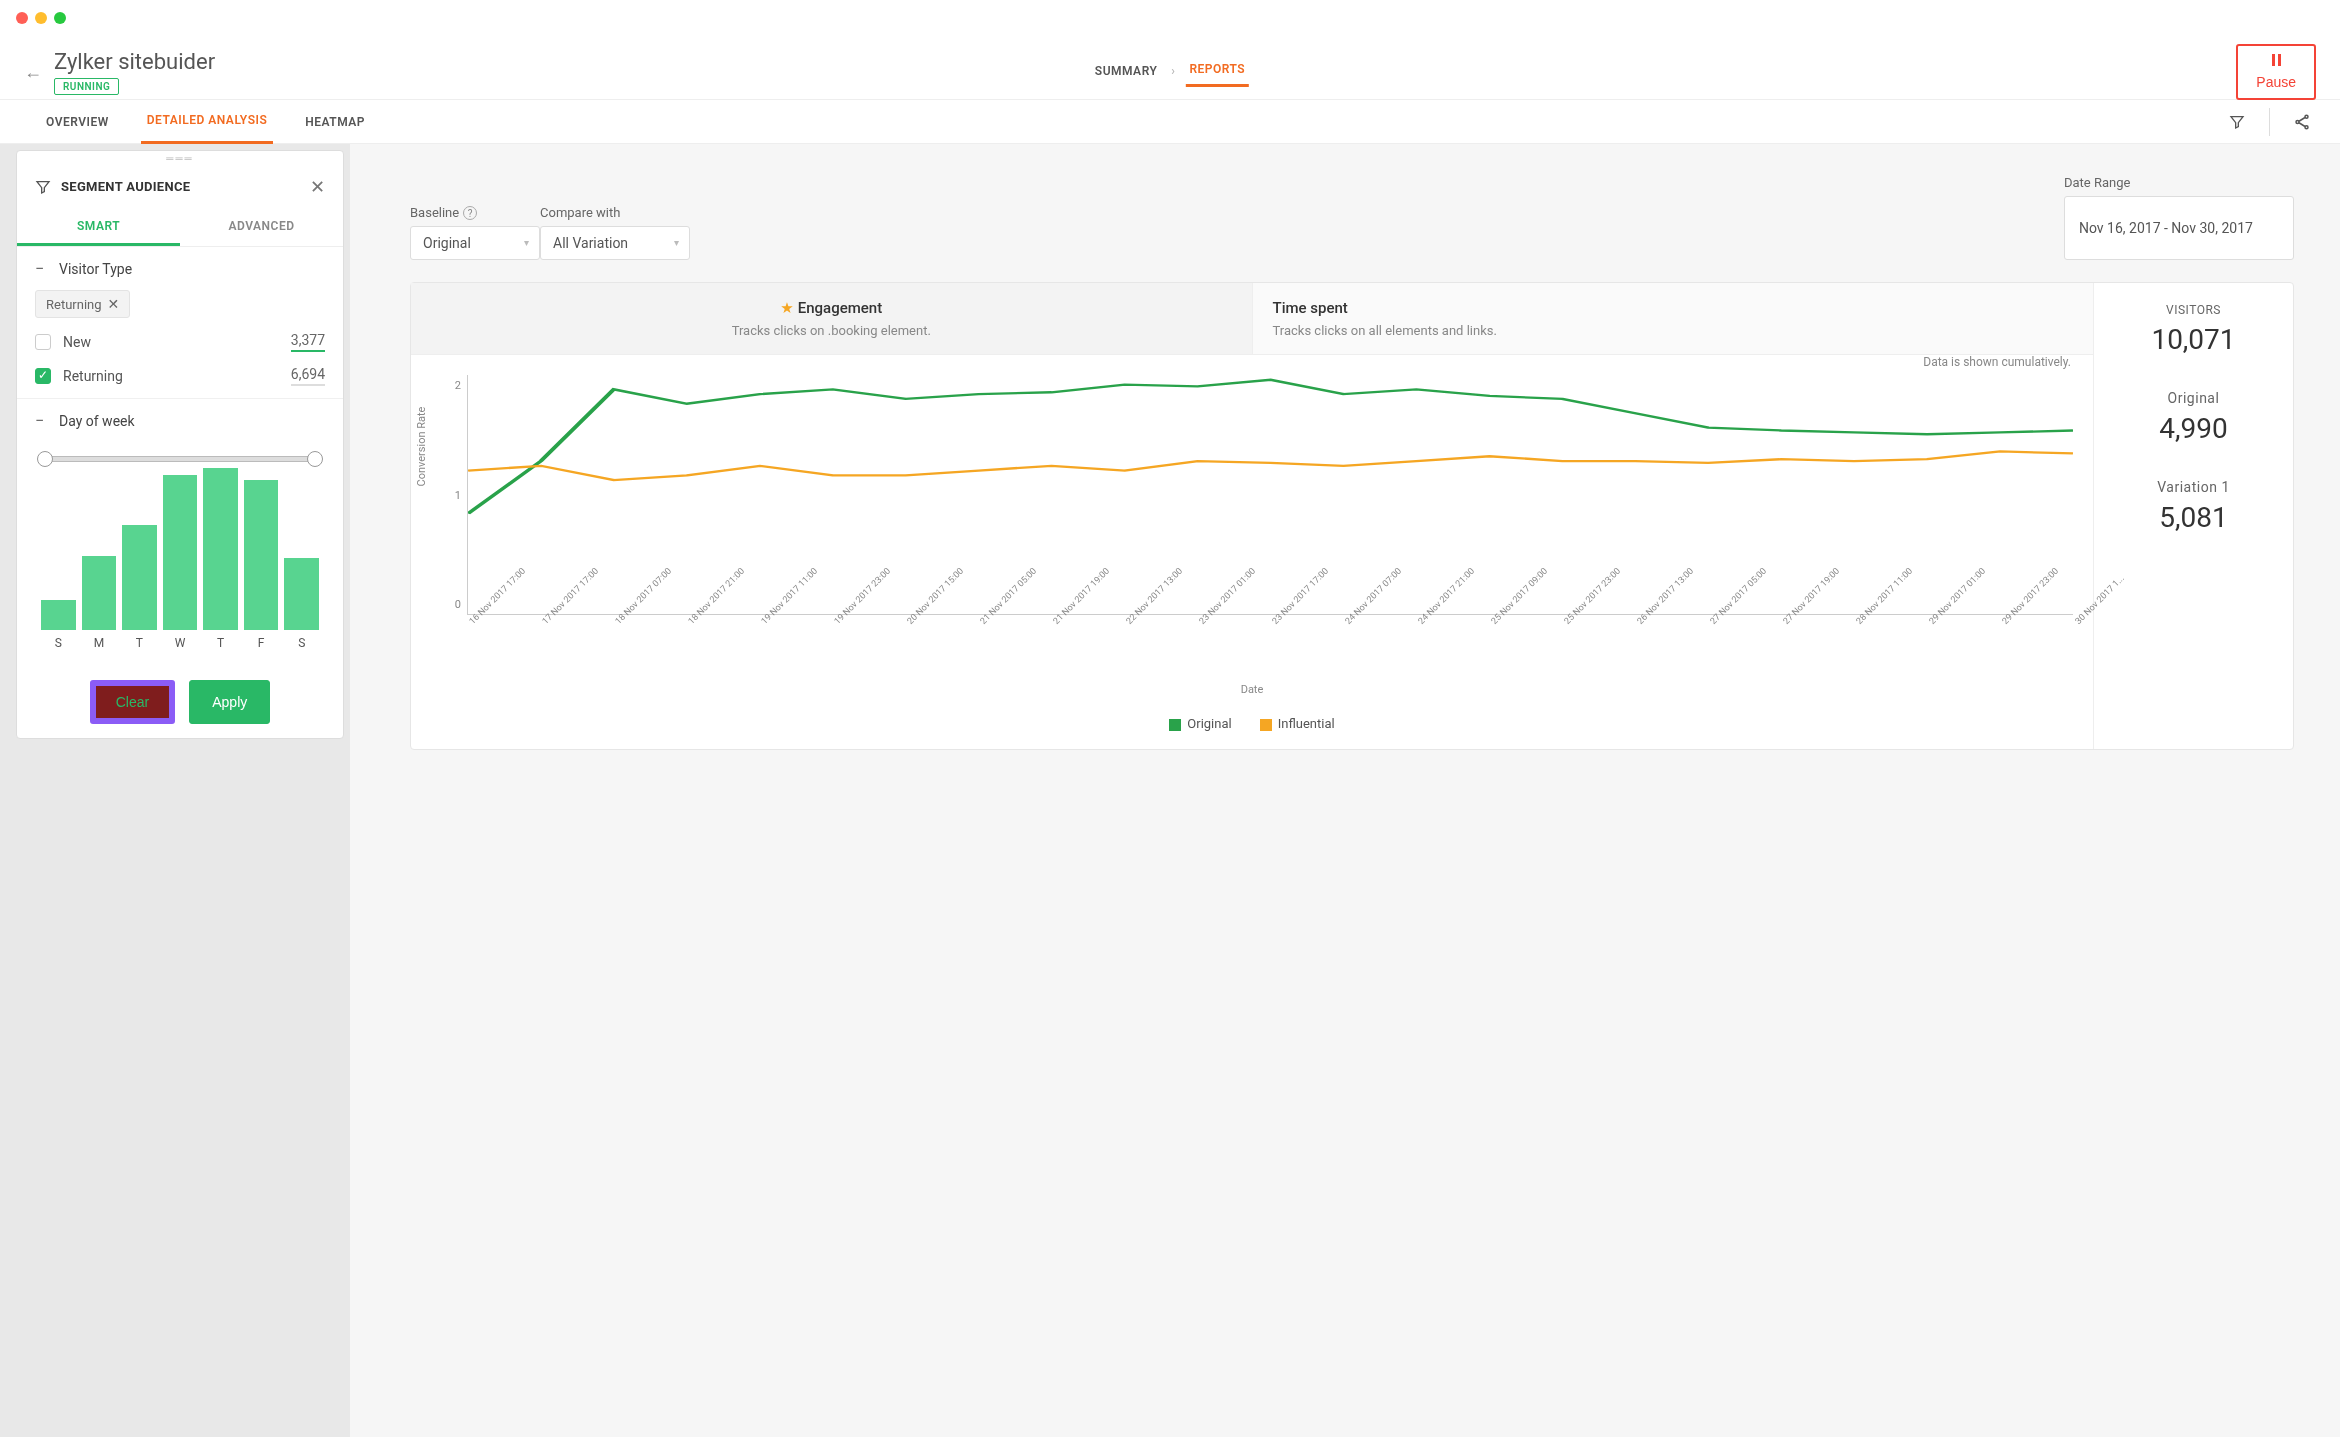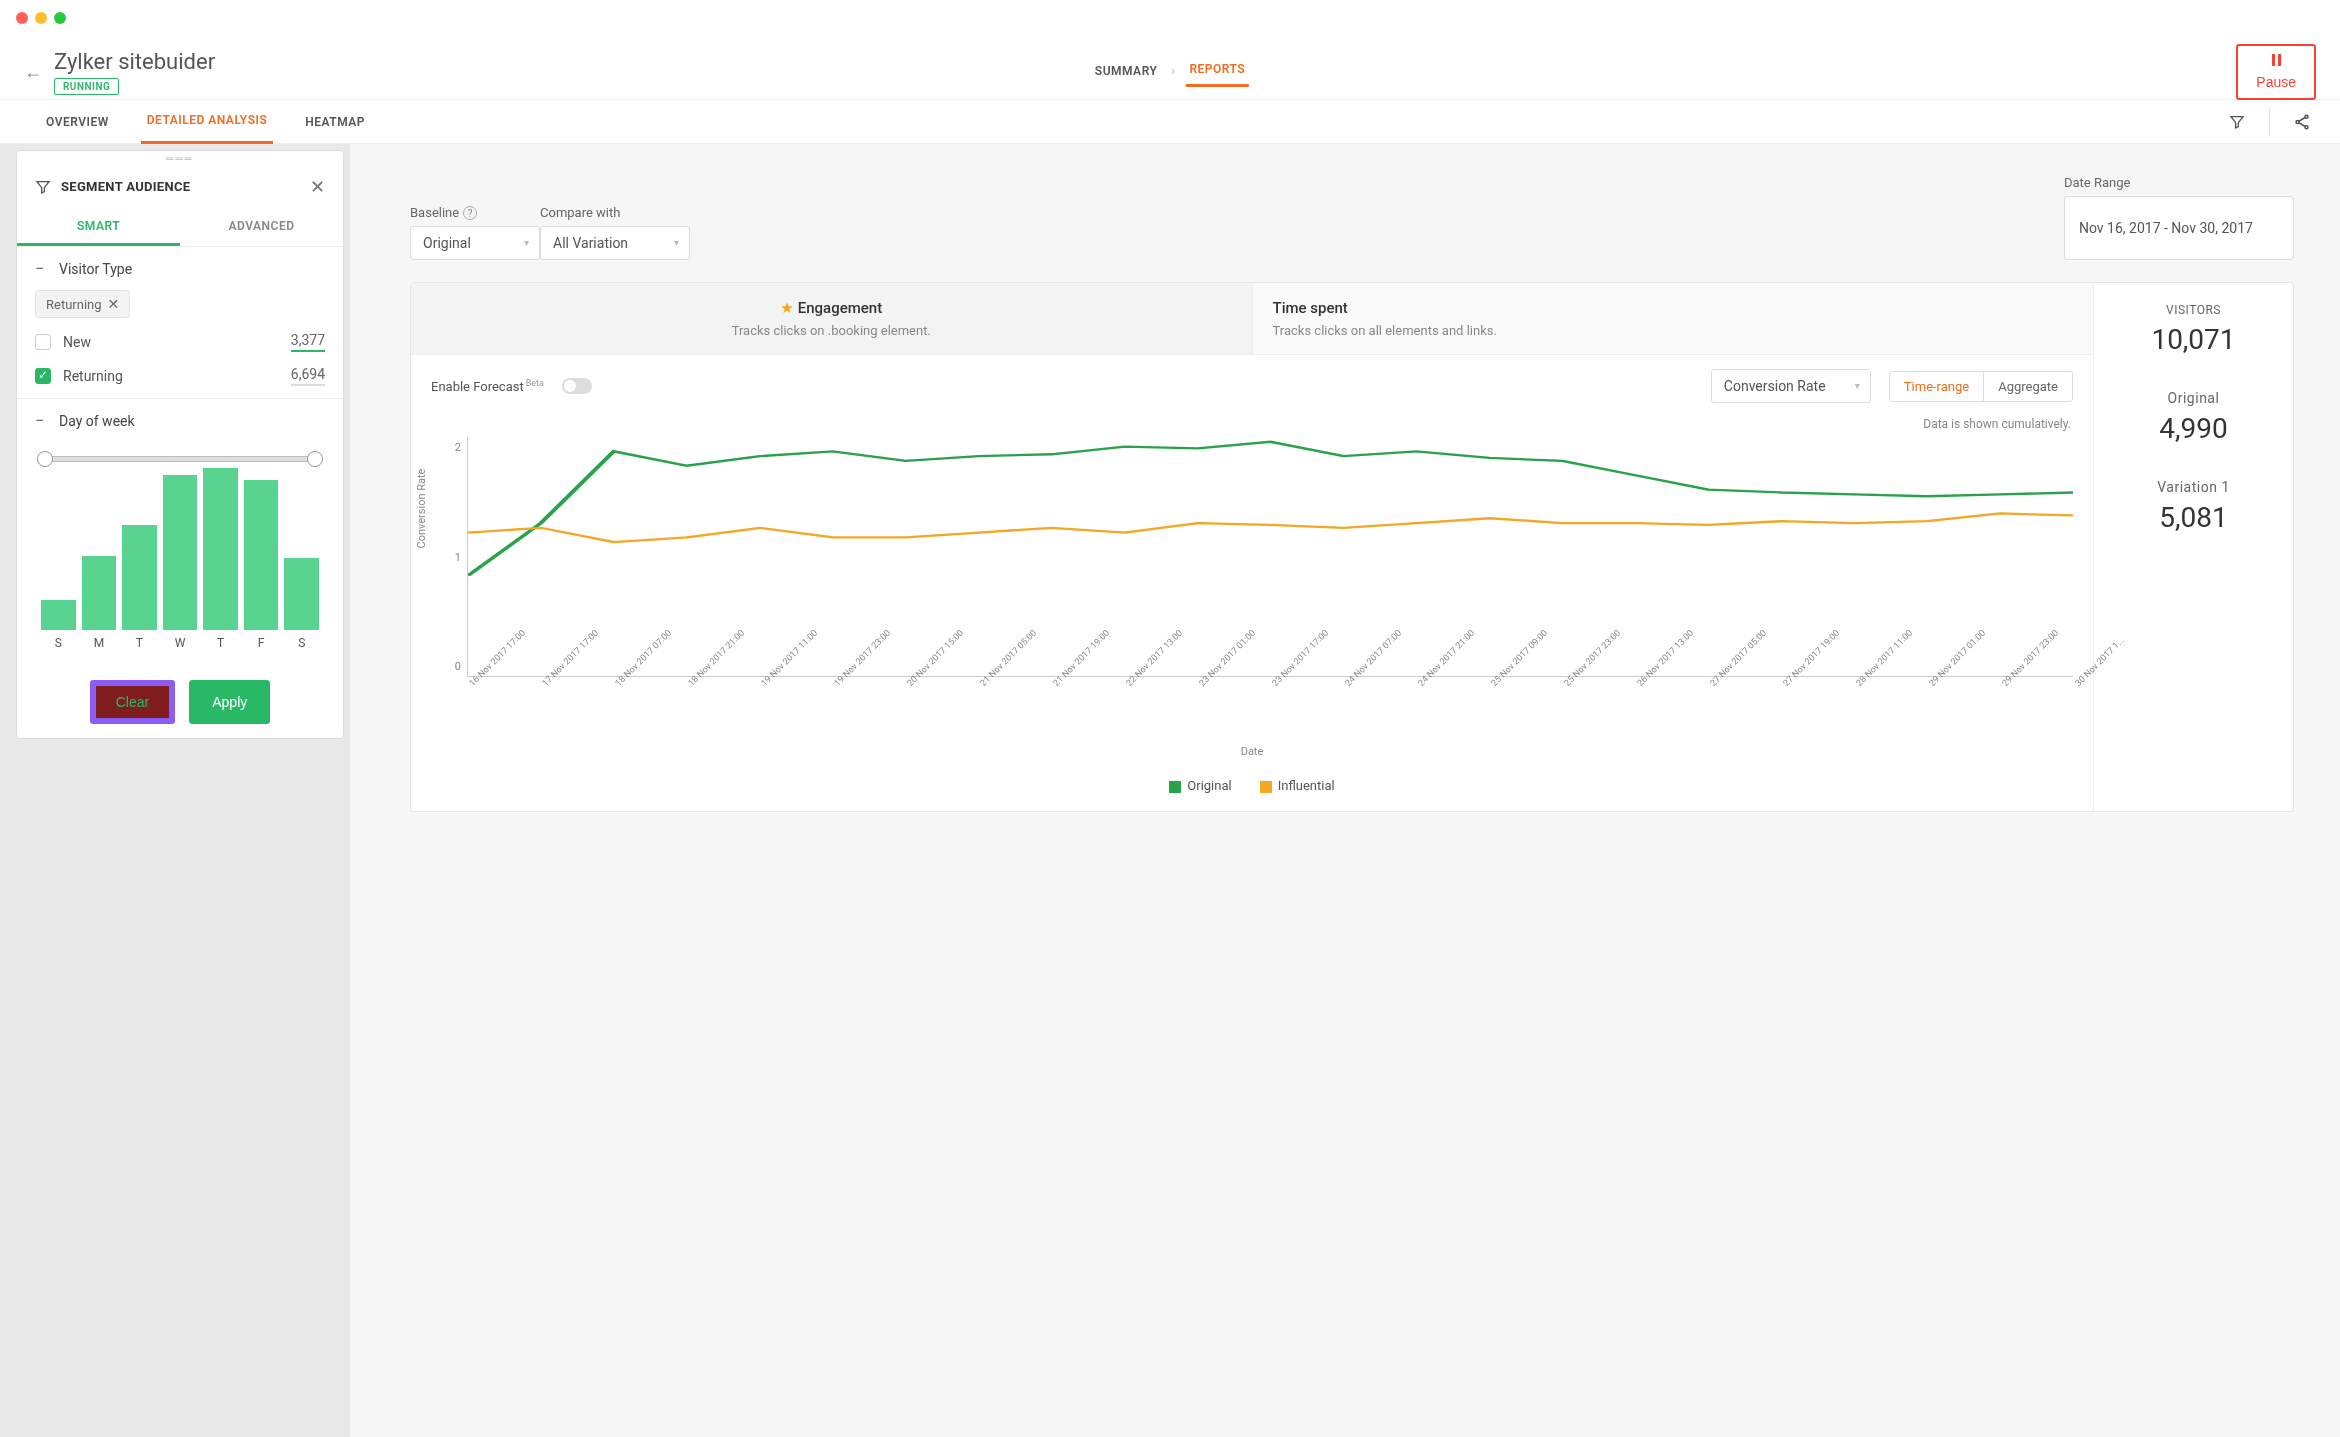--- a/index.html
+++ b/index.html
@@ -294,32 +294,20 @@
             <div class="metric-tab active">
               <h4><span class="star">★</span>Engagement</h4>
               <p>Tracks clicks on .booking element.</p>
             </div>
             <div class="metric-tab">
               <h4>Time spent</h4>
               <p>Tracks clicks on all elements and links.</p>
             </div>
           </div>
 
-        <div class="chart-opts">
-          <span class="forecast-lbl">
-            <span>Enable Forecast</span><span class="beta">Beta</span>
-          </span>
-          <span class="toggle-sw"></span>
-          <div class="opts-spacer"></div>
-          <div class="select" style="min-width:160px;">Conversion Rate</div>
-          <div class="view-toggle">
-            <div class="active">Time-range</div>
-            <div>Aggregate</div>
-          </div>
-        </div>
         <div class="cumul-note">Data is shown cumulatively.</div>
 
         <div class="chart-area">
           <div class="y-label">Conversion Rate</div>
           <div class="y-ticks" id="y-ticks">
               <span>2</span>
               <span>1</span>
               <span>0</span>
             </div>
           <div class="plot"><svg id="line-svg" viewBox="0 0 700 230" preserveAspectRatio="none">

